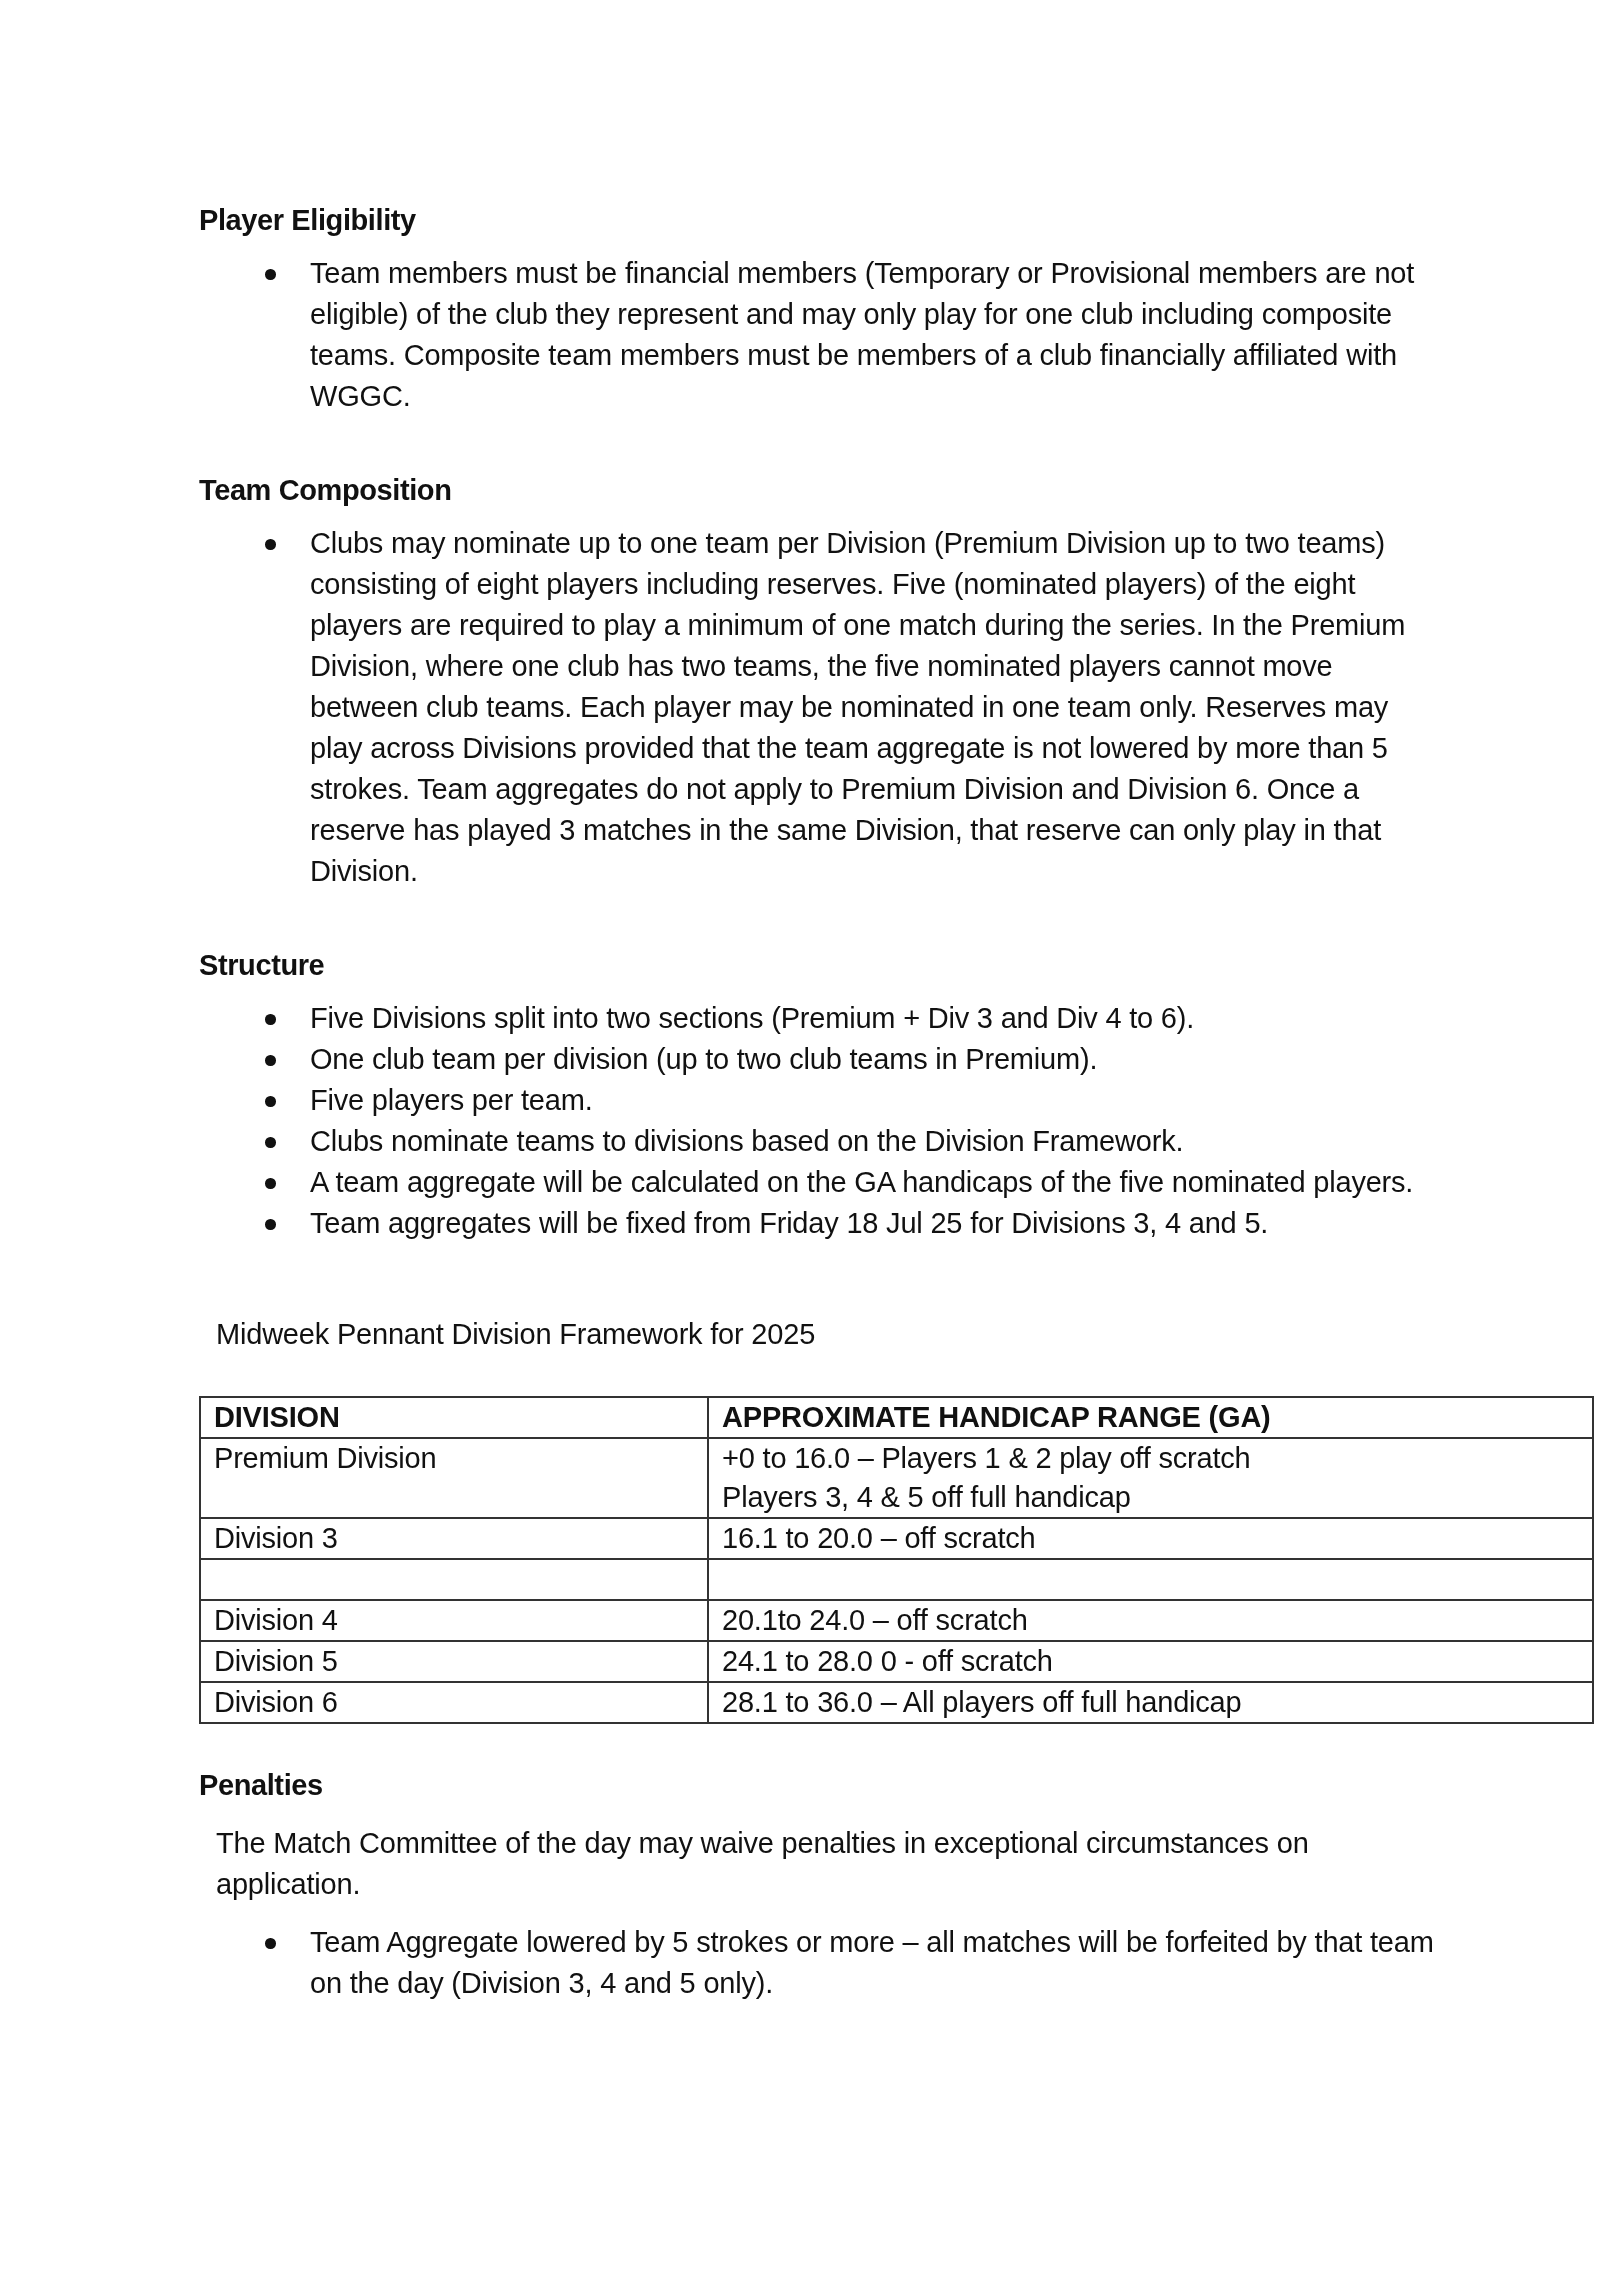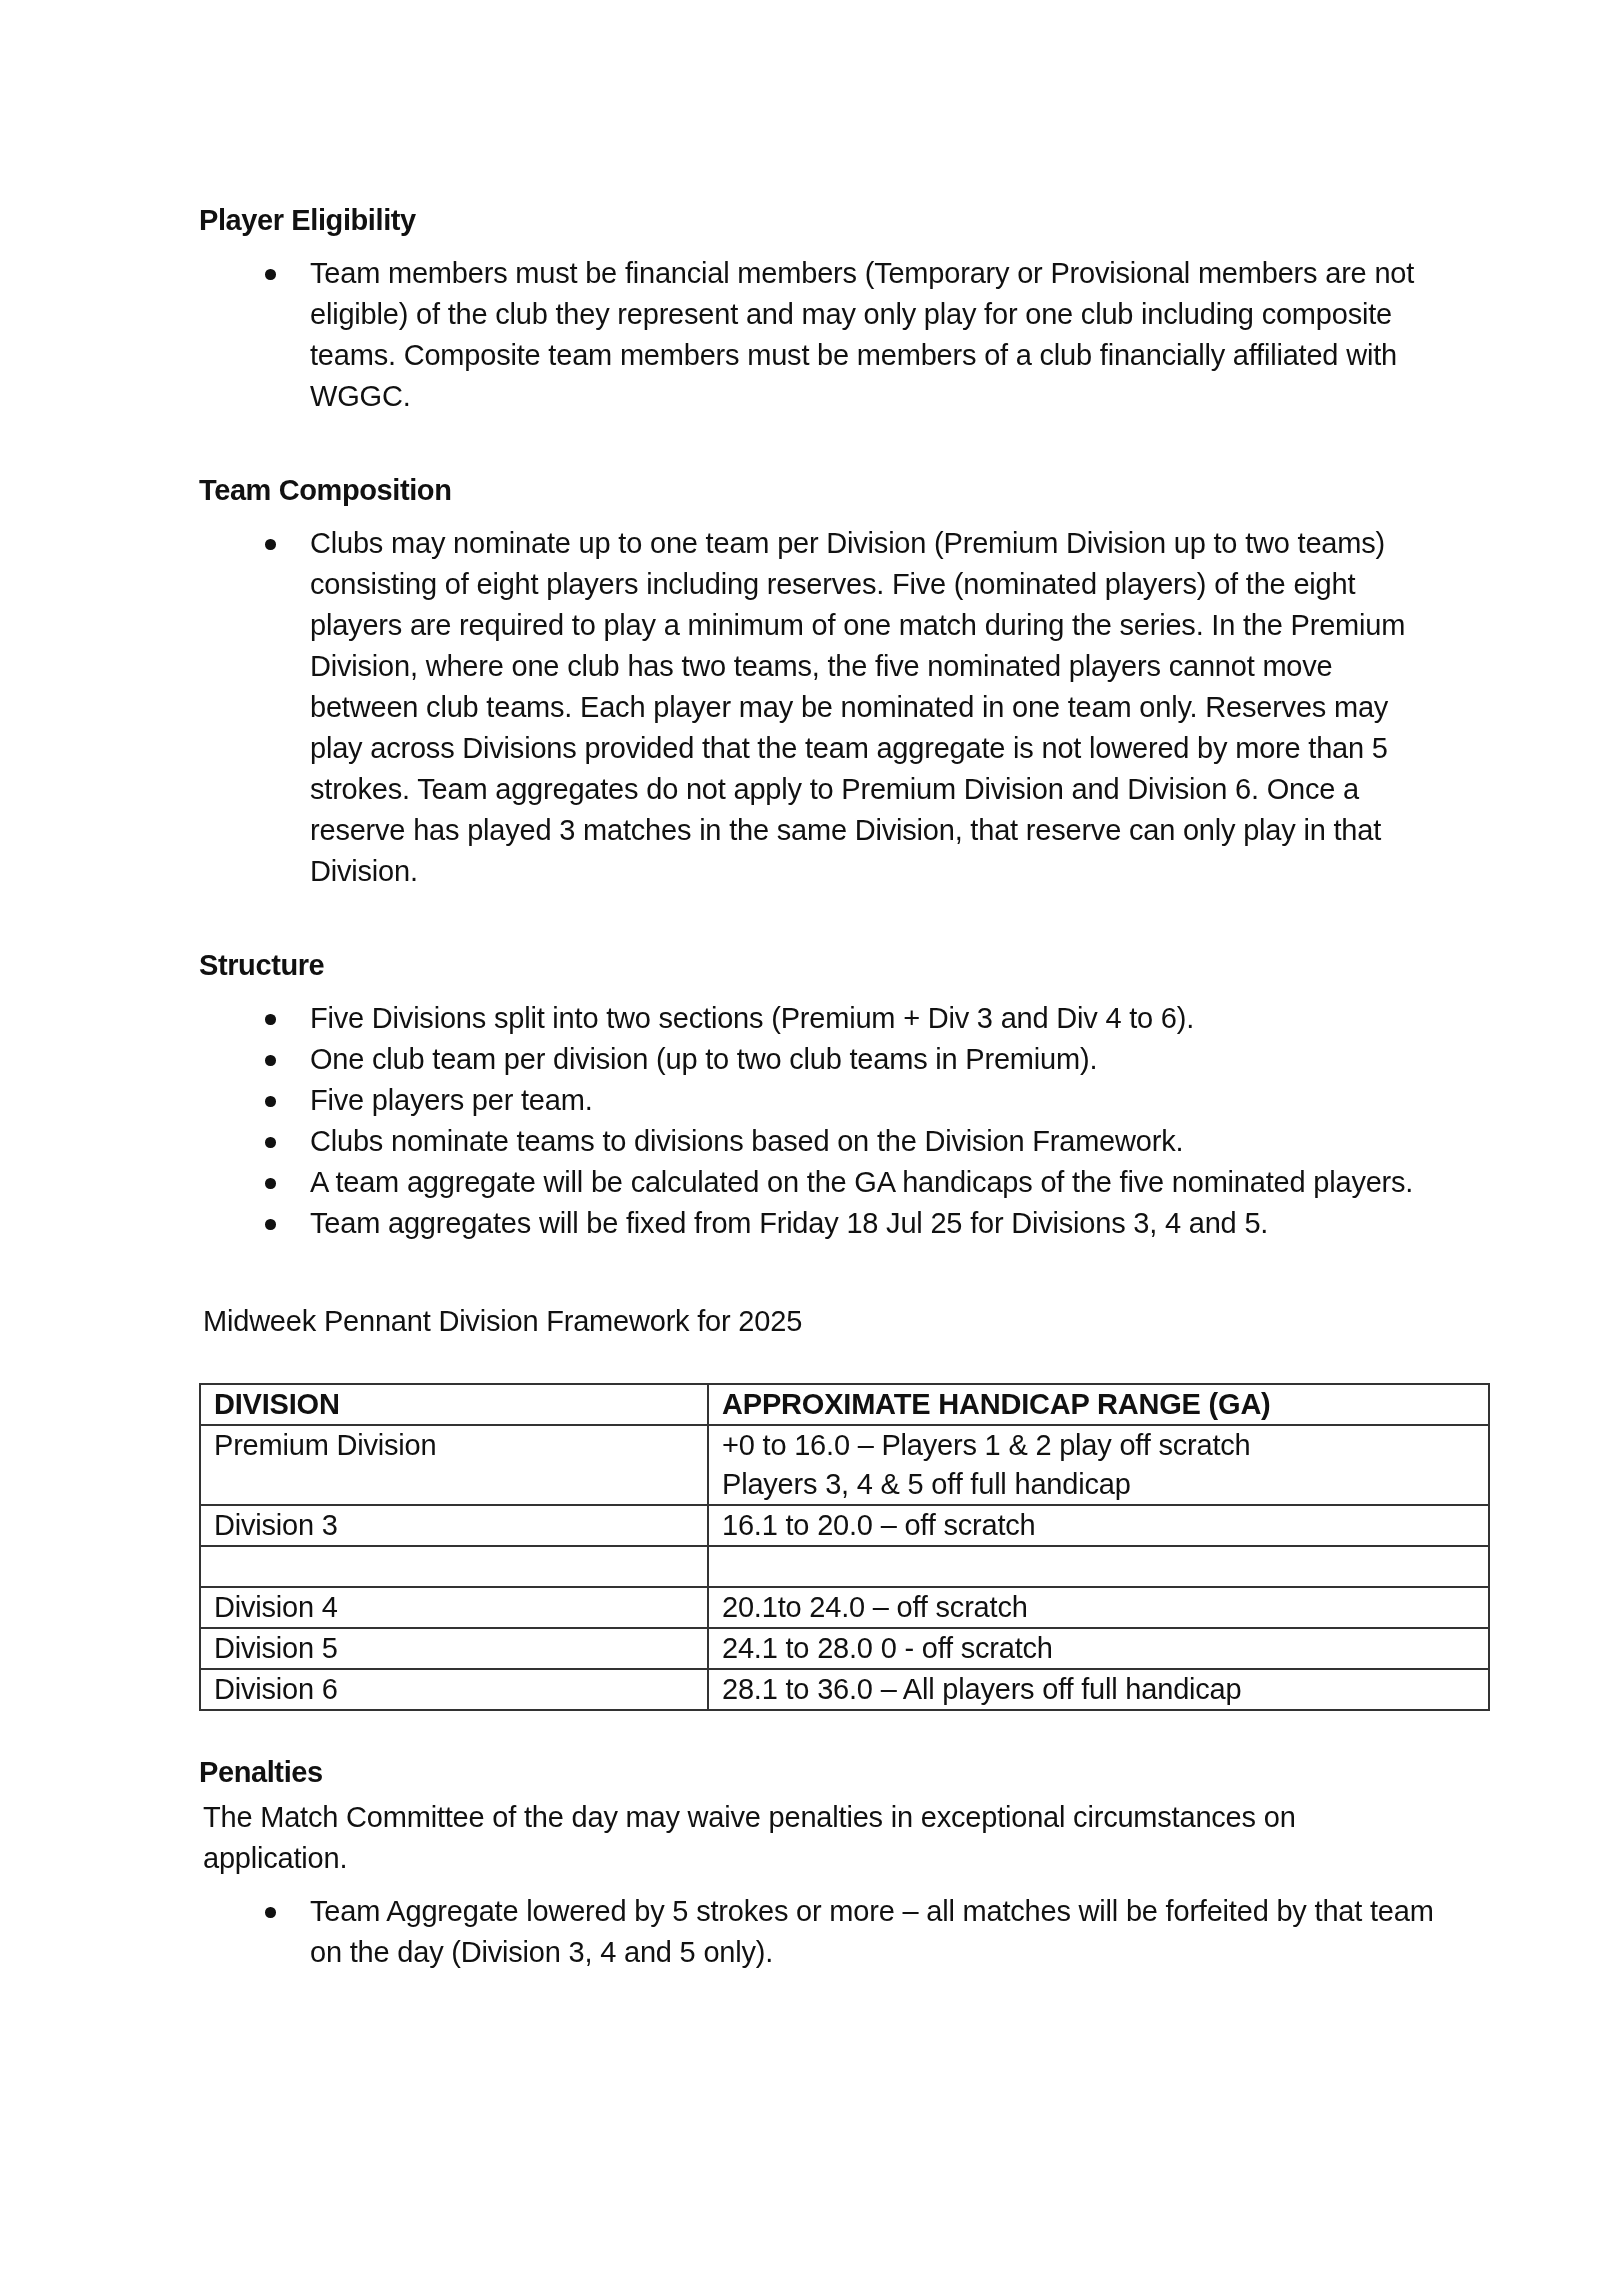--- a/index.html
+++ b/index.html
@@ -2,31 +2,31 @@
 <html style="font-size:13px"><head>
   <meta charset="utf-8">
   <style>
     html, body { margin: 0; padding: 0; background: #ffffff; }
     body {
       width: 1623px; height: 2295px; position: relative; overflow: hidden;
       font-family: "Liberation Sans", sans-serif; color: #111111;
     }
     .page { position: absolute; left: 199px; top: 200px; width: 1250px; }
     .heading { font-weight: bold; font-size: 29px; line-height: 41px; margin: 0; letter-spacing: -0.4px; }
-    .para { font-size: 29px; line-height: 41px; margin: 4px; letter-spacing: -0.2px; }
+    .para { font-size: 29px; line-height: 41px; margin: 17px; letter-spacing: -0.2px; }
     ul.bullets { list-style: none; margin: 12px; padding: 0; }
     ul.bullets li { position: relative; padding-left: 99px; font-size: 29px; line-height: 41px; letter-spacing: -0.2px; }
     ul.bullets li .dot {
       position: absolute; left: 54px; top: 16px; width: 10.5px; height: 10.5px;
       border-radius: 50%; background: #111111;
     }
     sup { font-size: 18px; line-height: 0; }
     .gap { height: 41px; }
     table.framework {
-      border-collapse: collapse; width: 1291px; margin-top: 41px;
+      border-collapse: collapse; width: 1395px; margin-top: 41px;
       font-size: 29px; letter-spacing: -0.2px;
     }
     table.framework td, table.framework th {
       border: 2.4px solid #333333; padding: 0 13px; text-align: left;
       vertical-align: top; line-height: 39px; height: 39px;
     }
     table.framework th { font-weight: bold; }
     table.framework td.col1, table.framework th.col1 { width: 480px; }
   </style>
 </head>

